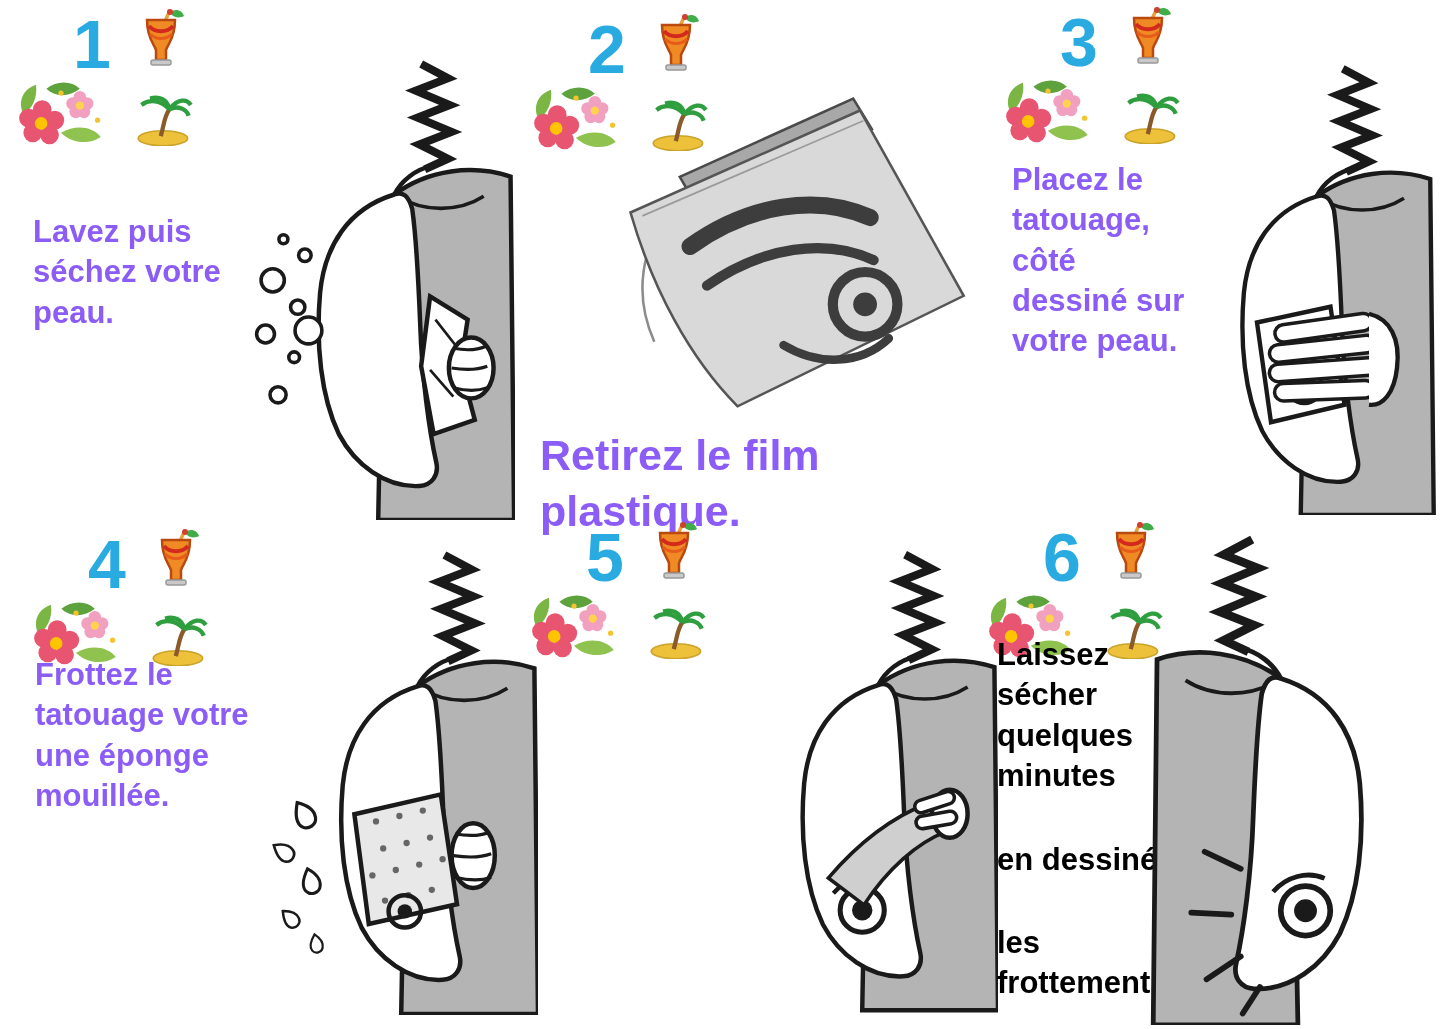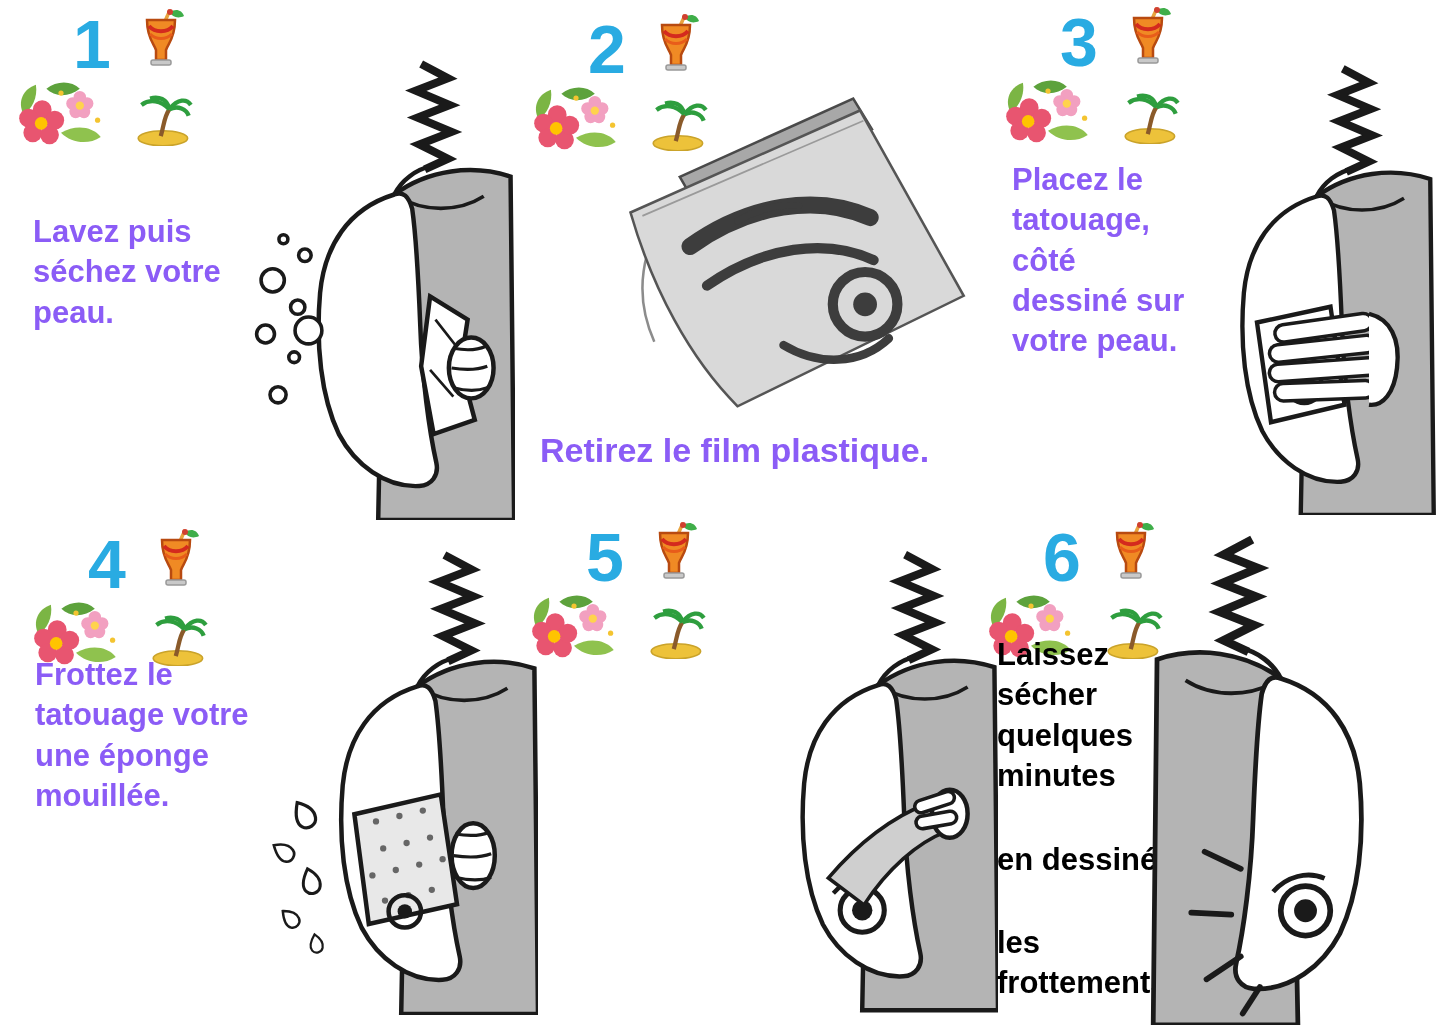--- a/index.html
+++ b/index.html
@@ -13,21 +13,21 @@
     font-size:68px; font-weight:bold; line-height:1;
     color:#29abe2;
   }
   .icon { position:absolute; }
   .icon-drink   { left:124px; top:-4px; width:46px; height:64px; }
   .icon-flowers { left:0;     top:68px; width:92px; height:74px; }
   .icon-palm    { left:120px; top:84px; width:58px; height:52px; }
   .step-text {
     position:absolute; font-weight:bold; font-size:31px; line-height:1.3; color:#8b5cf6;
   }
-  .caption { font-size:34px; }
+  .caption { font-size:43px; }
   .illus { position:absolute; }
   .tpart { position:absolute; font-weight:bold; font-size:31px; line-height:1.3; }
 </style>
 </head>
 <body>
 
 <svg width="0" height="0" style="position:absolute" aria-hidden="true">
   <defs>
     <g id="arm-base">
       <path d="M196 10 L226 26 L190 40 L228 56 L192 70 L230 86 L194 100 L226 116 L200 128" fill="none" stroke="#1a1a1a" stroke-width="9"></path>

